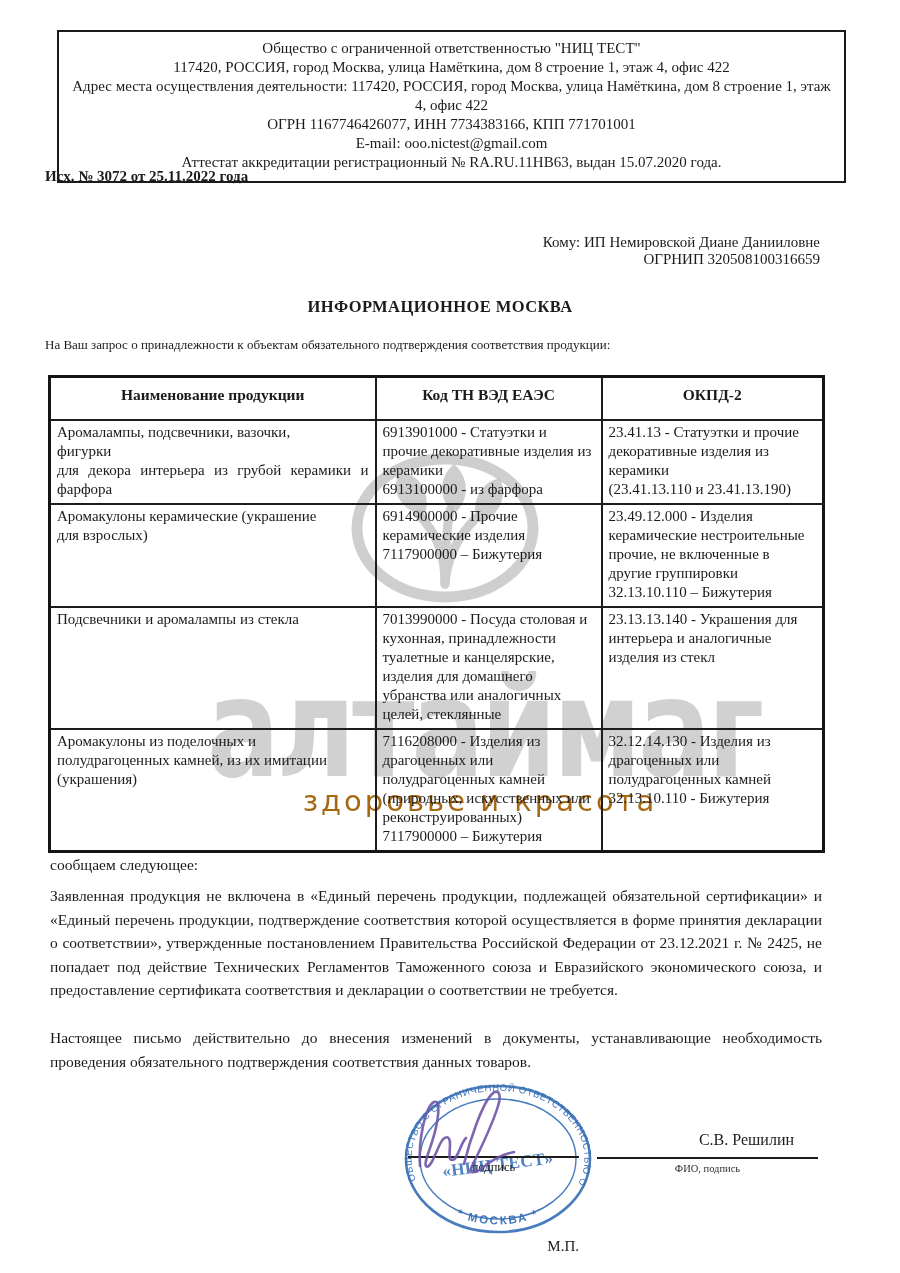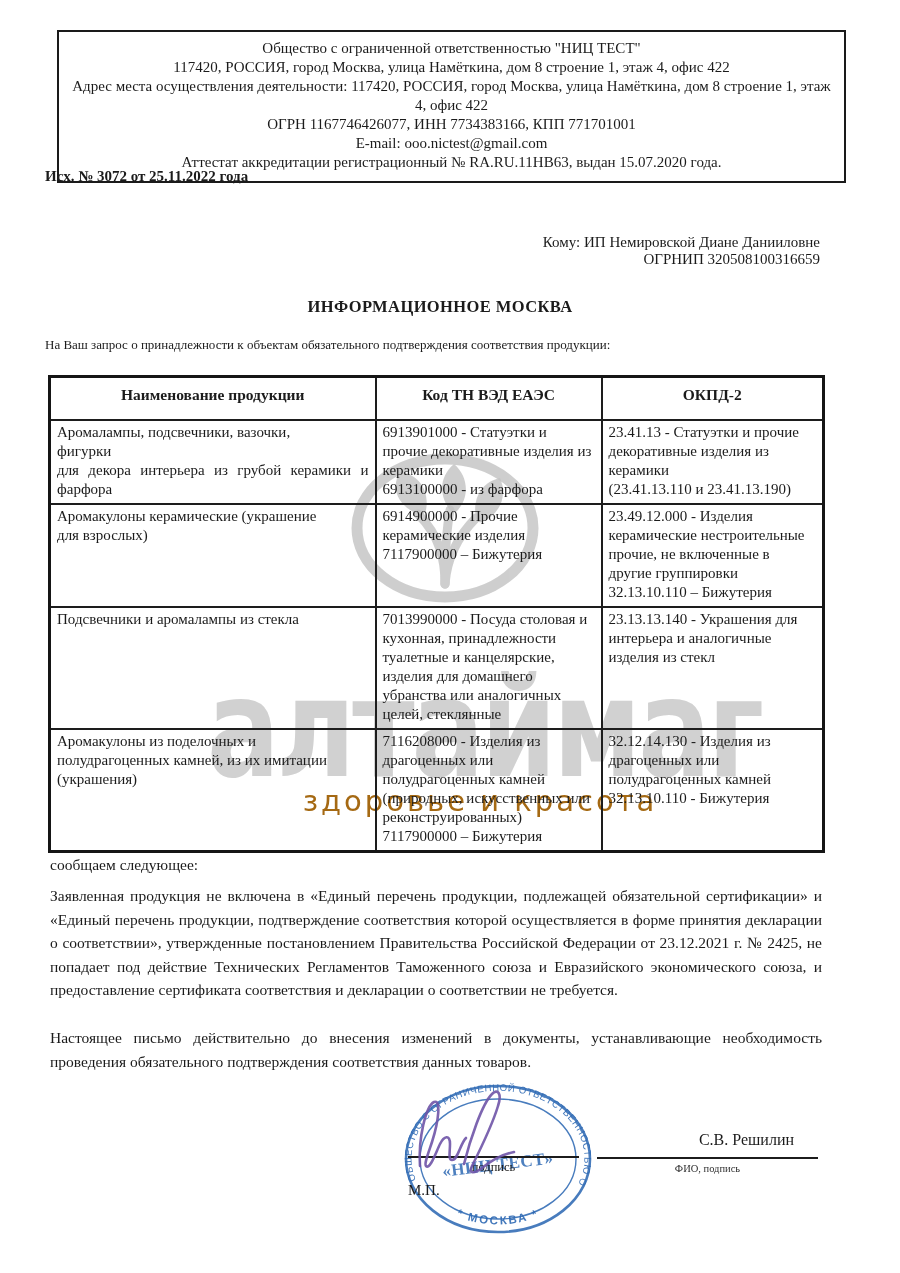--- a/index.html
+++ b/index.html
@@ -89,21 +89,21 @@
   }
   .para1{top:884px;}
   .para2{top:1026px;}
   .role{left:50px;top:1114px;font-size:15.5px;line-height:22px;white-space:pre-line;}
   
   .stamp-svg{left:396px;top:1078px;z-index:3;}
   .sigline{border-top:2px solid #1c1c1c;height:0;z-index:4;}
   .line-sign{left:408px;top:1156px;width:171px;}
   .line-name{left:597px;top:1157px;width:221px;}
   .cap-sign{left:408px;top:1160px;width:171px;text-align:center;font-size:12.5px;z-index:4;}
-  .cap-seal{left:408px;top:1182px;width:171px;text-align:left;font-size:15px;z-index:4;}
+  .cap-seal{left:408px;top:1238px;width:171px;text-align:right;font-size:15px;z-index:4;}
   .sig-name{left:573px;top:1131px;width:221px;text-align:right;font-size:16px;z-index:4;font-family:Liberation Serif, serif;}
   .cap-fio{left:597px;top:1163px;width:221px;text-align:center;font-size:10.5px;color:#2e2e2e;z-index:4;}
   .autograph-svg{left:408px;top:1086px;z-index:5;}
   .logo-svg{left:350px;top:452px;z-index:1;}
 </style>
 </head>
 <body>
 
 <div class="page">
 

